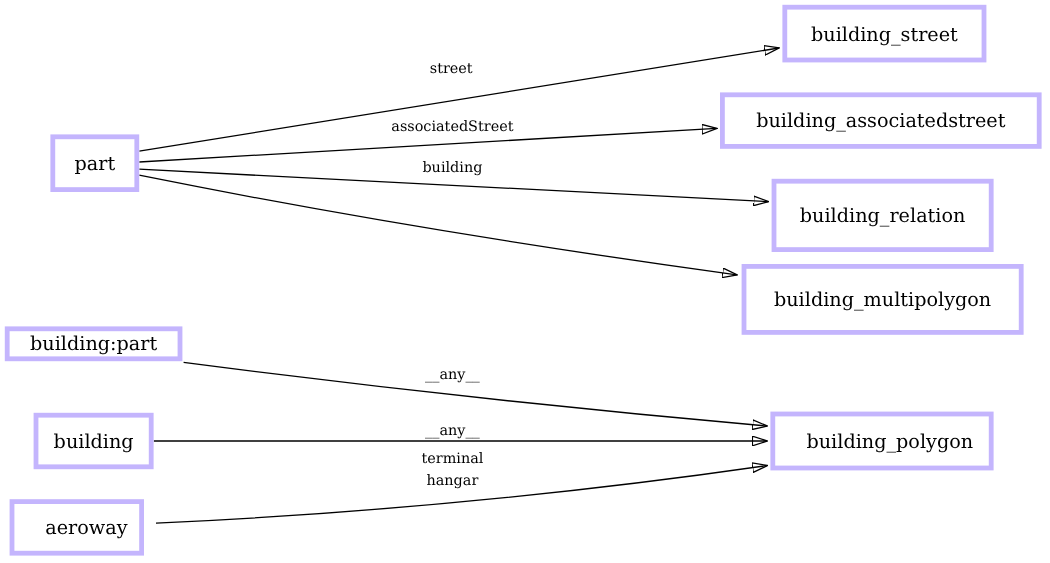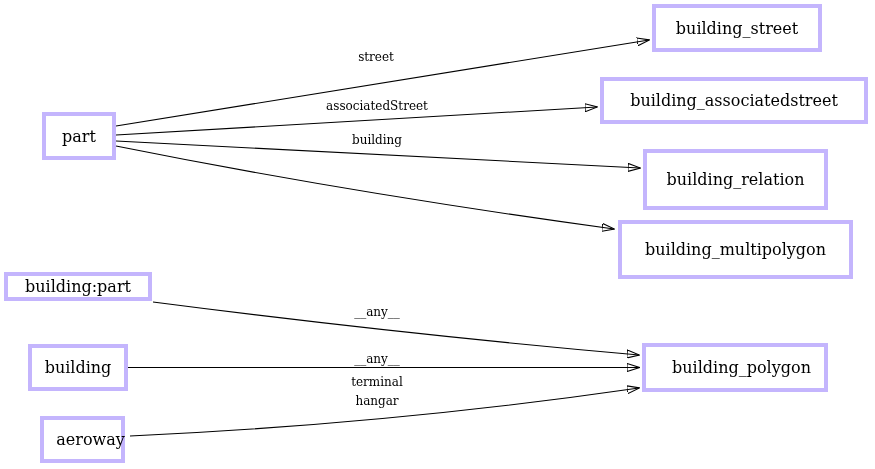--- a/index.html
+++ b/index.html
@@ -47,21 +47,21 @@
     white-space: nowrap;
   }
   
   .n-type                      { left: 42px;  top: 112px; width: 74px;  height: 48px; }
   .n-building-street           { left: 652px; top: 4px;   width: 170px; height: 48px; }
   .n-building-associatedstreet { left: 600px; top: 77px;  width: 268px; height: 47px; }
   .n-building-relation         { left: 643px; top: 149px; width: 185px; height: 61px; }
   .n-building-multipolygon     { left: 618px; top: 220px; width: 235px; height: 59px; }
   .n-building-part             { left: 4px;   top: 272px; width: 148px; height: 29px; }
   .n-building                  { left: 28px;  top: 344px; width: 100px; height: 47px; }
-  .n-aeroway                   { left: 40px;  top: 416px; width: 85px; height: 47px; padding-left: 16px; }
+  .n-aeroway                   { left: 8px;  top: 416px; width: 112px; height: 47px; padding-left: 16px; }
   .n-building-polygon          { left: 642px; top: 343px; width: 186px; height: 49px; padding-left: 13px; }
   
   .l-street           { left: 376px; top: 57px; }
   .l-associatedstreet { left: 377px; top: 106px; }
   .l-building         { left: 377px; top: 140px; }
   .l-multipolygon     { left: 376px; top: 175px; }
   .l-any-1            { left: 377px; top: 312px; }
   .l-any-2            { left: 377px; top: 359px; }
   .l-terminal         { left: 377px; top: 382px; }
   .l-hangar           { left: 377px; top: 401px; }

